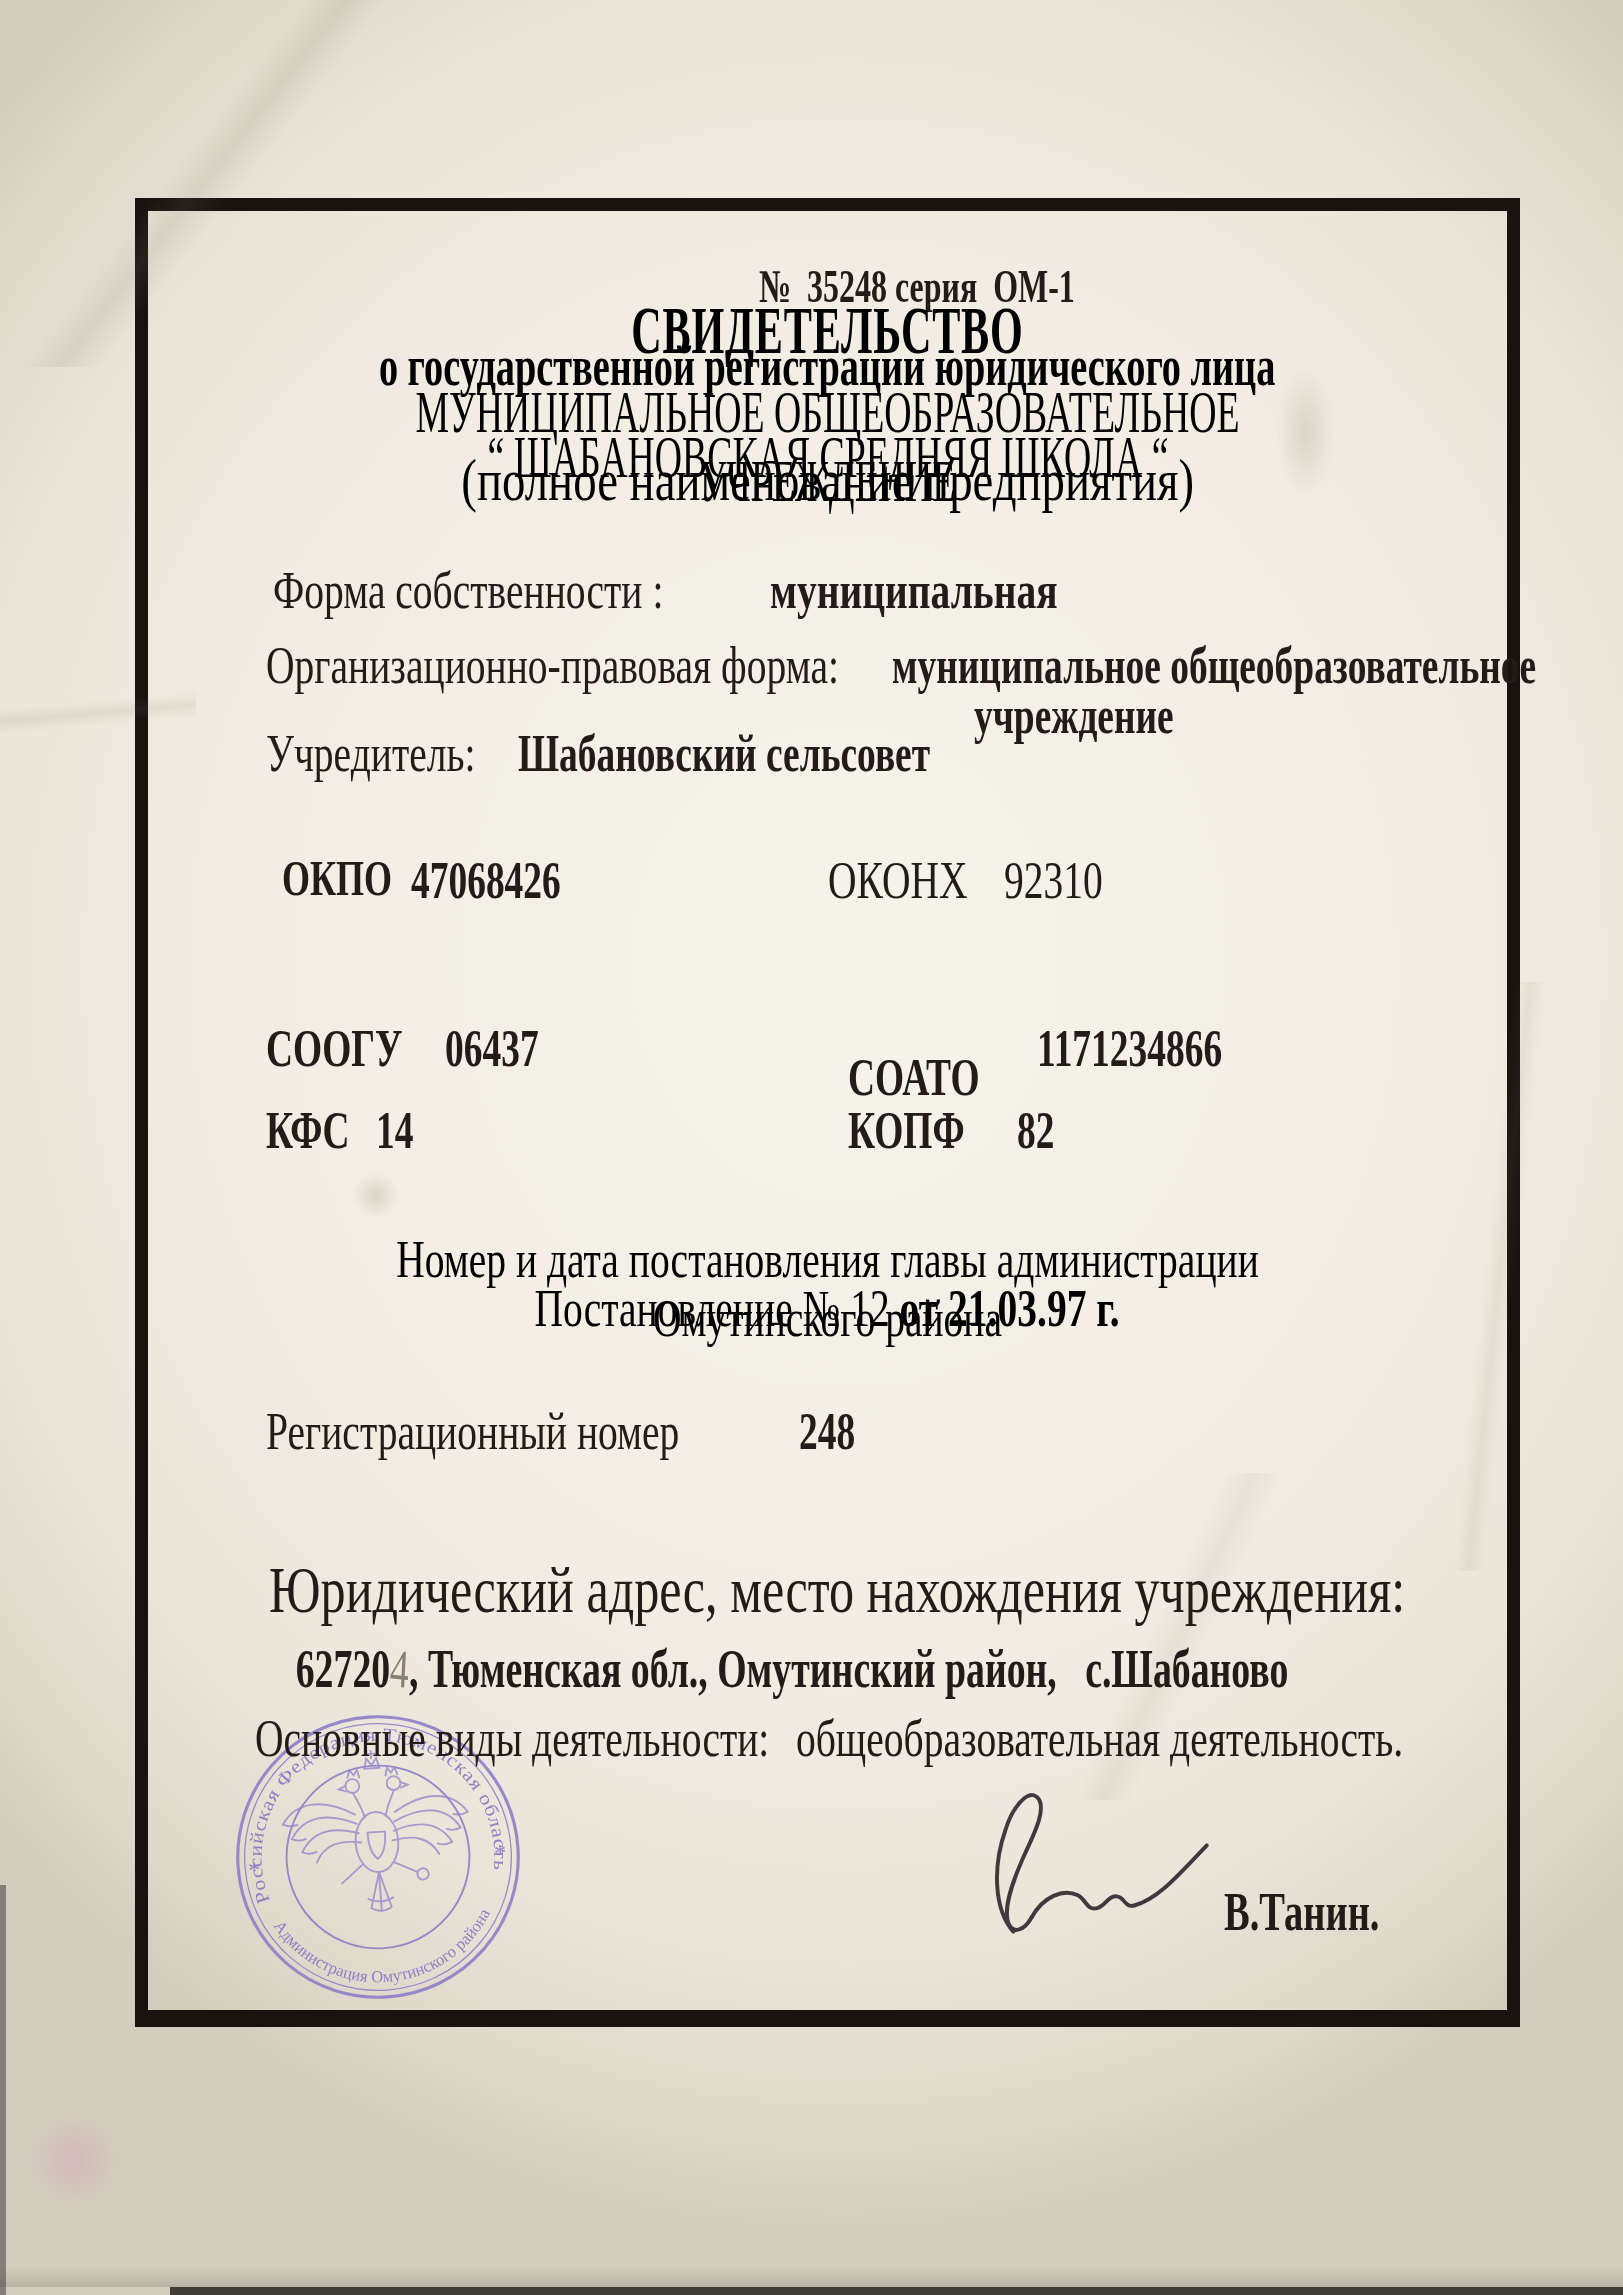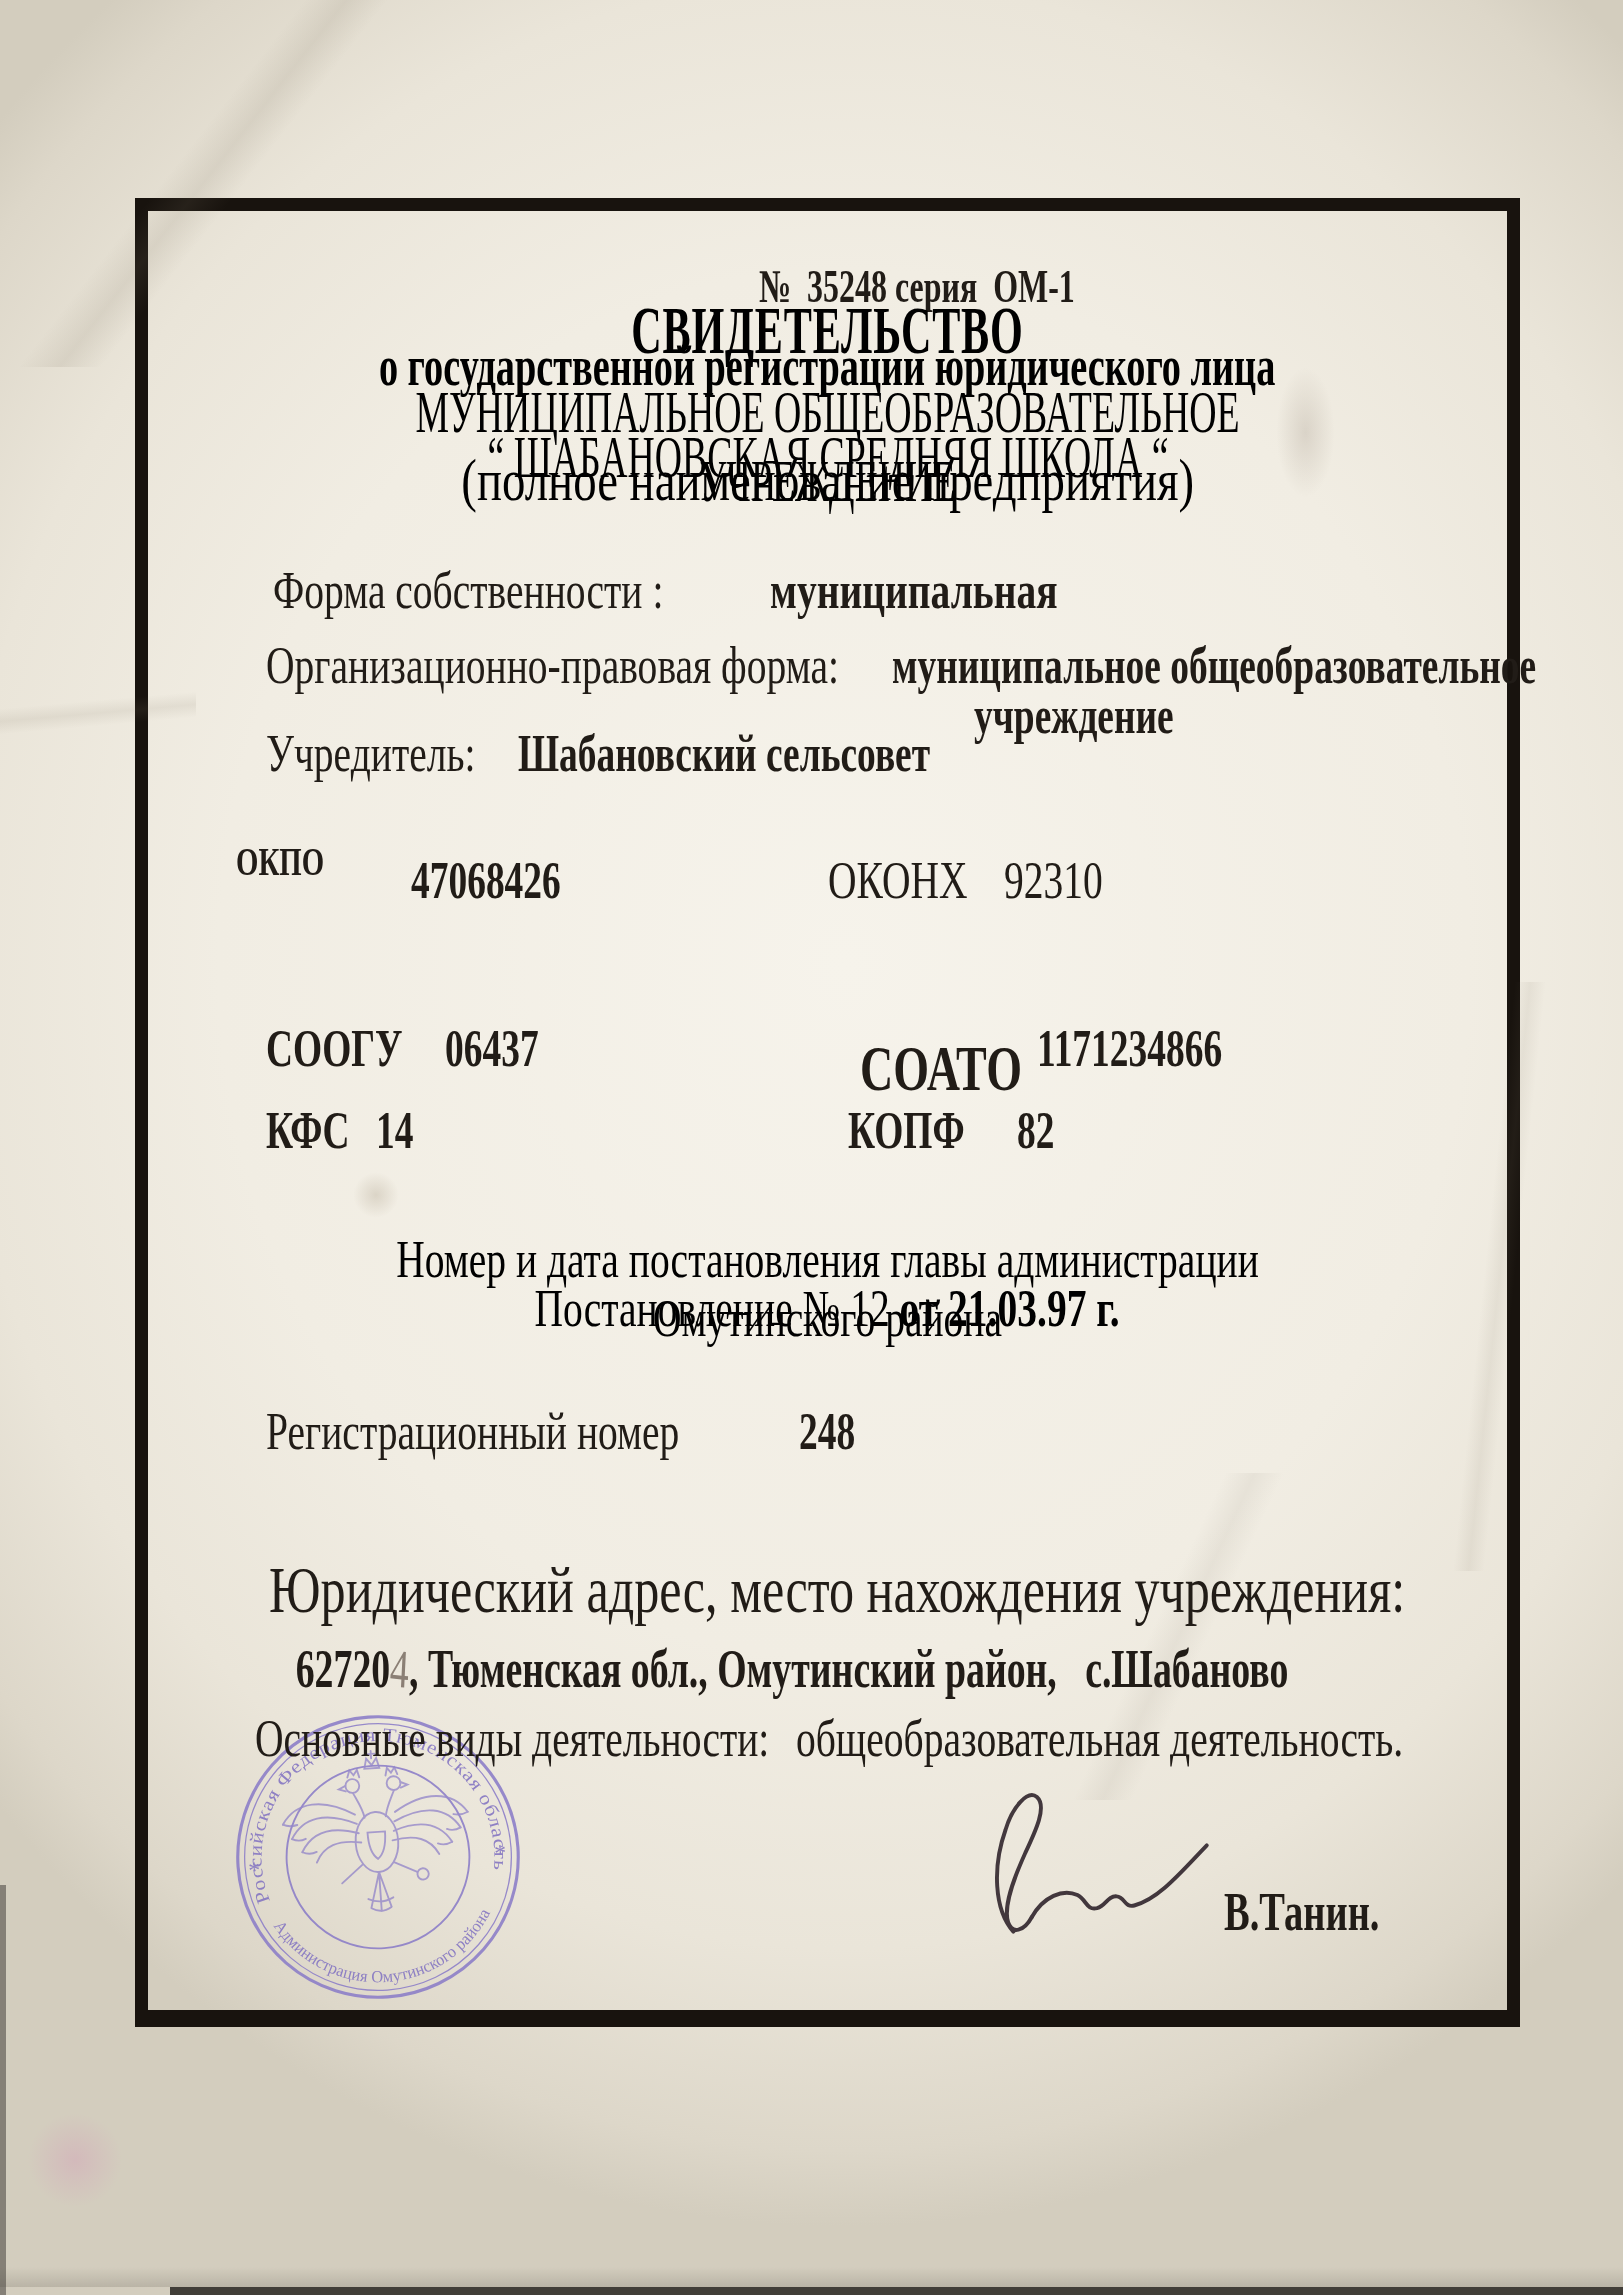--- a/index.html
+++ b/index.html
@@ -85,40 +85,40 @@
     <span class="cx" style="transform:scaleX(.72);">учреждение</span>
   </div>
 
   <div class="t" style="left:214px;top:670px;font-size:52px;">
     <span class="cx" style="transform:scaleX(.76);">Учредитель:</span>
   </div>
   <div class="t b" style="left:466px;top:670px;font-size:52px;">
     <span class="cx" style="transform:scaleX(.72);">Шабановский сельсовет</span>
   </div>
 
-  <div class="t b" style="left:196px;top:797px;font-size:40px;text-align:center;">
+  <div class="t b" style="left:232px;top:797px;font-size:50px;text-align:center;">
     <span class="cx" style="transform:scaleX(.72);">ОКПО</span>
   </div>
   <div class="t b" style="left:359px;top:797px;font-size:52px;">
     <span class="cx" style="transform:scaleX(.72);">47068426</span>
   </div>
   <div class="t" style="left:776px;top:797px;font-size:52px;">
     <span class="cx" style="transform:scaleX(.76);">ОКОНХ</span>
   </div>
   <div class="t" style="left:952px;top:797px;font-size:52px;">
     <span class="cx" style="transform:scaleX(.76);">92310</span>
   </div>
 
   <div class="t b" style="left:214px;top:965px;font-size:52px;">
     <span class="cx" style="transform:scaleX(.72);">СООГУ</span>
   </div>
   <div class="t b" style="left:393px;top:965px;font-size:52px;">
     <span class="cx" style="transform:scaleX(.72);">06437</span>
   </div>
-  <div class="t b" style="left:796px;top:965px;font-size:64px;">
+  <div class="t b" style="left:796px;top:994px;font-size:52px;">
     <span class="cx" style="transform:scaleX(.72);">СОАТО</span>
   </div>
   <div class="t b" style="left:985px;top:965px;font-size:52px;">
     <span class="cx" style="transform:scaleX(.72);">1171234866</span>
   </div>
 
   <div class="t b" style="left:214px;top:1047px;font-size:52px;">
     <span class="cx" style="transform:scaleX(.72);">КФС</span>
   </div>
   <div class="t b" style="left:324px;top:1047px;font-size:52px;">

